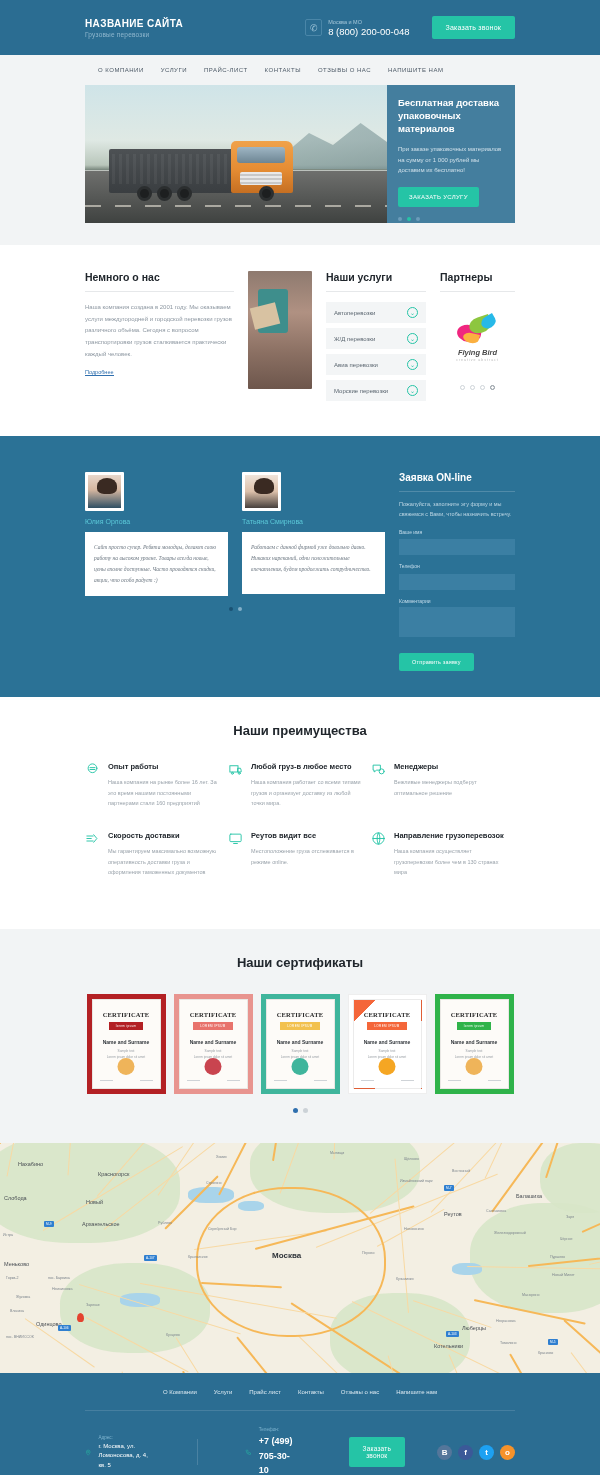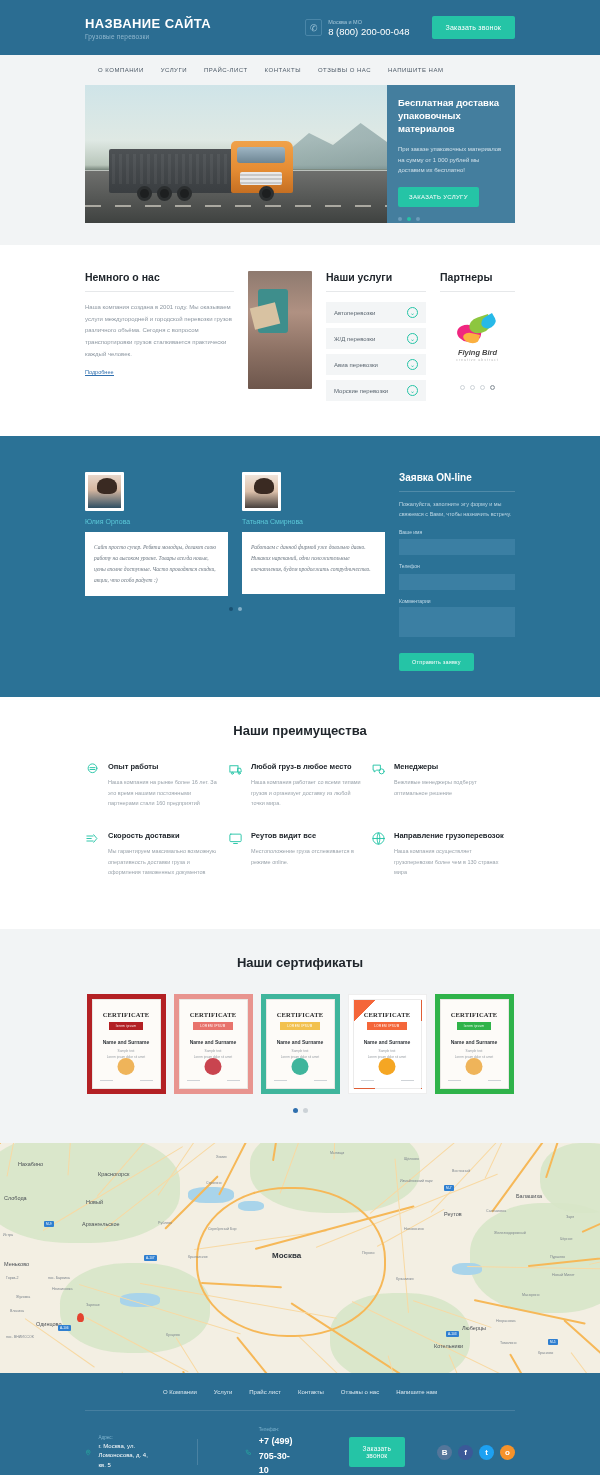--- a/index.html
+++ b/index.html
@@ -8,21 +8,21 @@
     font-family: "Liberation Sans", sans-serif;
     background: #ffffff; overflow: hidden;
   }
   .page { position: relative; width: 600px; height: 1475px; }
   .wrap { width: 430px; margin: 0 auto; position: relative; }
 
   
   .topbar { background: #2b6d92; height: 55px; display: flex; align-items: center; }
   .topbar .wrap { display: flex; align-items: center; }
   .logo-block { flex: 0 0 auto; }
-  .logo-title { color: #fff; font-size: 13px; font-weight: bold; letter-spacing: .4px; }
+  .logo-title { color: #fff; font-size: 10px; font-weight: bold; letter-spacing: .4px; }
   .logo-sub { color: #8fb7ce; font-size: 6.5px; margin-top: 2px; letter-spacing: .2px; }
   .hdr-phone { margin-left: auto; display: flex; align-items: center; gap: 6px; }
   .phone-ico { width: 17px; height: 17px; border: 1px solid #4a86a8; border-radius: 2px;
     display: flex; align-items: center; justify-content: center; color: #9ec4d8; font-size: 9px; }
   .phone-region { color: #a6c8da; font-size: 5.5px; }
   .phone-num { color: #fff; font-size: 9.5px; font-weight: normal; margin-top: 1px; }
   .btn-teal { background: #25c4a6; color: #fff; border: none; font-size: 7px;
     padding: 8px 14px; border-radius: 2px; cursor: pointer; letter-spacing: .2px; }
   .hdr-cta { margin-left: 22px; }
 

